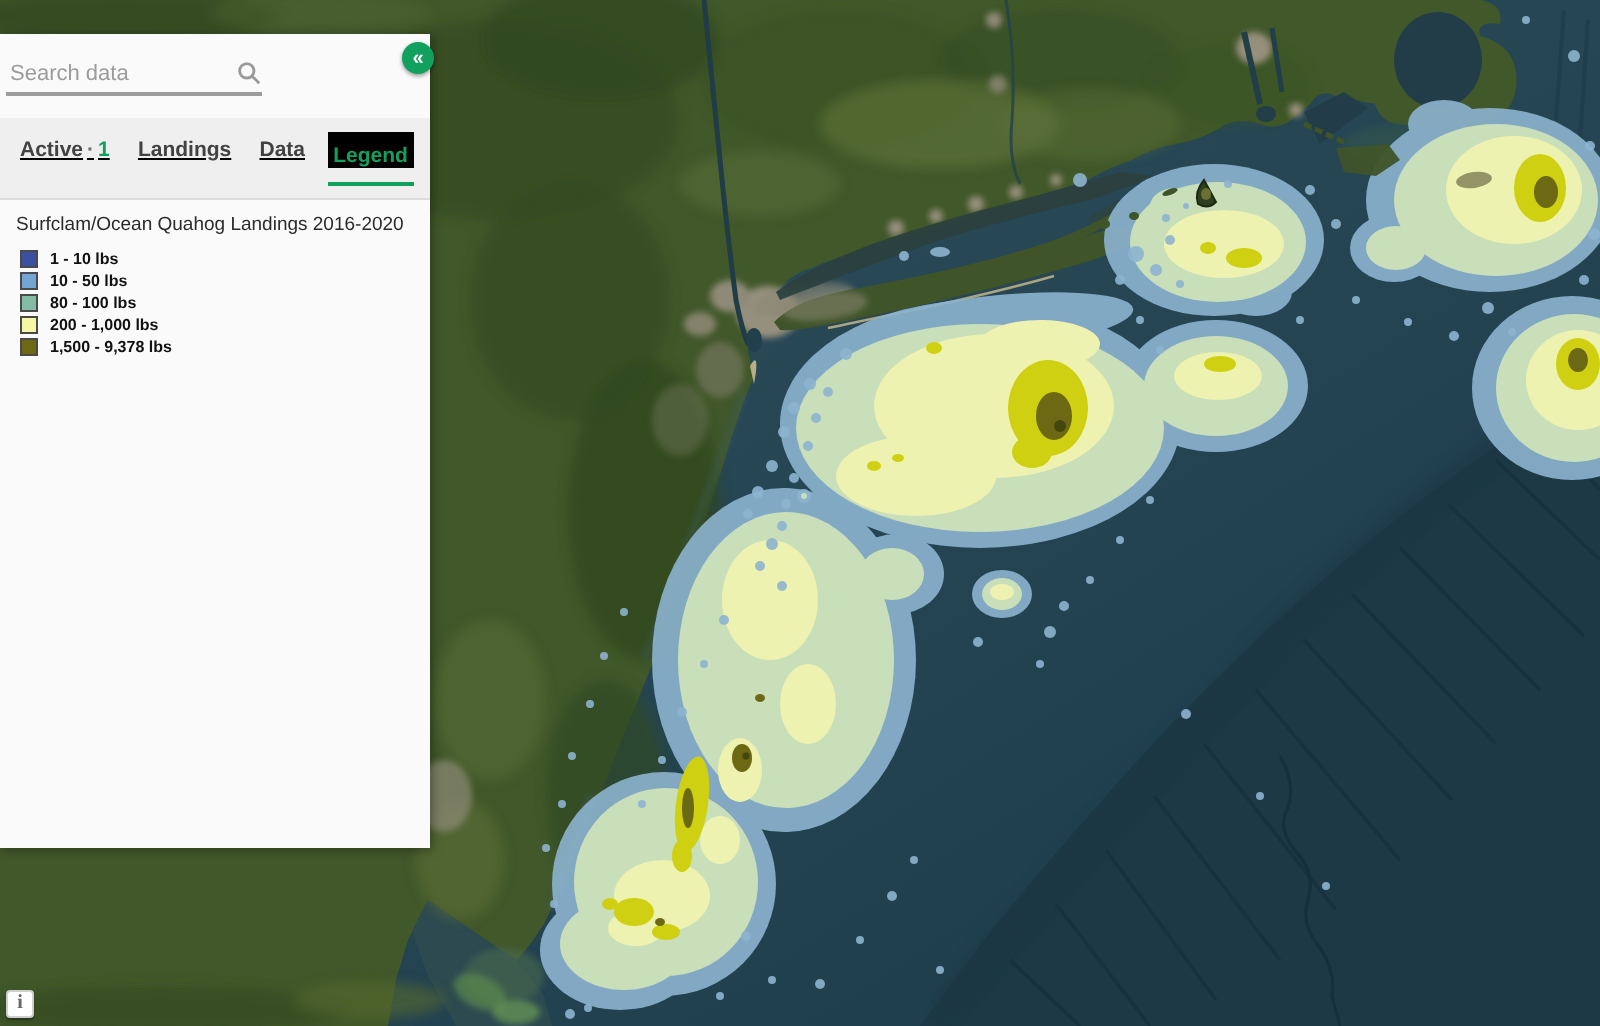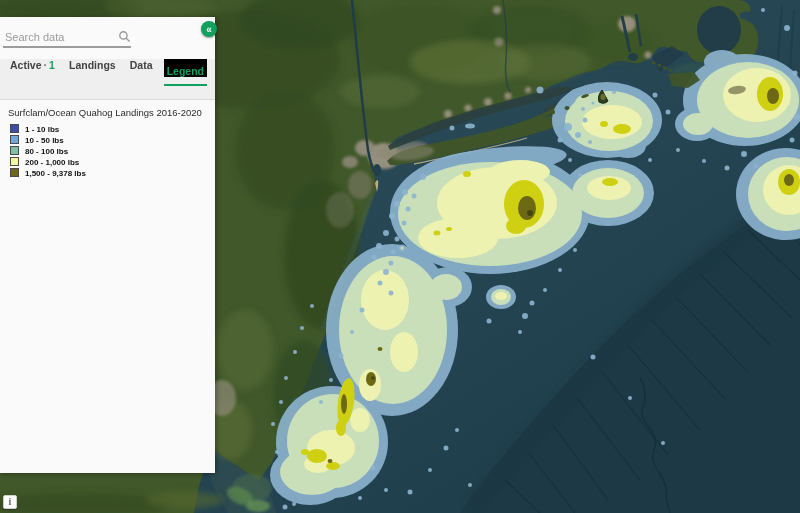--- a/index.html
+++ b/index.html
@@ -9,42 +9,42 @@
 
   
   .hb{fill:var(--heat-blue,#8db4d0);}
   .hg{fill:var(--heat-green,#c9dfba);}
   .hp{fill:var(--heat-pale,#eef2b0);}
   .hY{fill:var(--heat-yellow,#cfd011);}
   .ho{fill:var(--heat-olive,#6c6813);}
   .hd{fill:var(--heat-dark,#44470d);}
 
   
-  .sidebar{position:absolute;left:0;top:17px;width:215px;height:456px;
+  .sidebar{position:absolute;left:0;top:17px;width:215px;height:407px;
     background:#fafafa;box-shadow:1px 1px 5px rgba(0,0,0,.35);}
   .search-row{position:relative;height:39px;padding:10px 8px 0 3px;}
   .search-input{width:128px;border:none;outline:none;background:transparent;
     border-bottom:2px solid #9c9c9c;font-size:11px;color:#555;padding:3px 16px 3px 2px;}
   .search-input::placeholder{color:#9b9b9b;}
   .search-icon{position:absolute;left:118px;top:13px;width:13px;height:13px;}
   .collapse-btn{position:absolute;left:201px;top:4px;width:16px;height:16px;border:none;
     border-radius:50%;background:var(--accent,#12a05f);color:#fff;font-size:10px;font-weight:bold;
     line-height:15px;text-align:center;padding:0;cursor:pointer;box-shadow:0 1px 2px rgba(0,0,0,.4);}
-  .tabs{position:relative;display:flex;justify-content:space-between;align-items:flex-start;
-    height:41px;padding:0 11px 9px 10px;background:#efefef;border-bottom:1px solid #dcdcdc;margin-top:3px;}
+  .tabs{position:relative;display:flex;justify-content:space-between;align-items:center;
+    height:41px;padding:0 11px 9px 10px;background:#efefef;border-bottom:1px solid #dcdcdc;margin-top:3px;text-decoration:underline;}
   .tab{position:relative;font-size:10.5px;font-weight:bold;color:#424242;cursor:pointer;white-space:nowrap;}
   .tab .dot{color:#6f6f6f;padding:0 2px;}
   .tab .count{color:var(--accent,#12a05f);}
   .tab.active{color:var(--accent,#12a05f);background:#000000;padding:6px 3px 0 3px;margin:0 -3px;}
   .tab.active::after{content:"";position:absolute;left:0;right:0;bottom:-9px;height:2px;
     background:var(--accent,#12a05f);}
   .legend{padding:7px 8px 0 8px;}
   .legend-title{font-size:9.5px;font-weight:normal;color:#2b2b2b;margin:0 0 6px 0;}
   .legend-list{list-style:none;margin:0;padding:0;}
-  .legend-item{display:flex;height:11px;margin-bottom:0;}
+  .legend-item{display:flex;align-items:center;height:11px;margin-bottom:0;}
   .swatch{width:9px;height:9px;border:1px solid #4a4a4a;margin:0 6px 0 2px;flex:none;}
   .legend-label{font-size:8px;font-weight:bold;color:#111;line-height:11px;}
 
   
   .info-btn{position:absolute;left:3px;top:495px;width:14px;height:14px;background:#fff;
     border:1px solid #cfcfcf;border-radius:2px;font-family:"Liberation Serif",serif;
     font-size:10px;font-weight:bold;color:#666;text-align:center;line-height:12px;cursor:pointer;
     box-shadow:0 1px 1px rgba(0,0,0,.3);}
 </style>
 </head>

